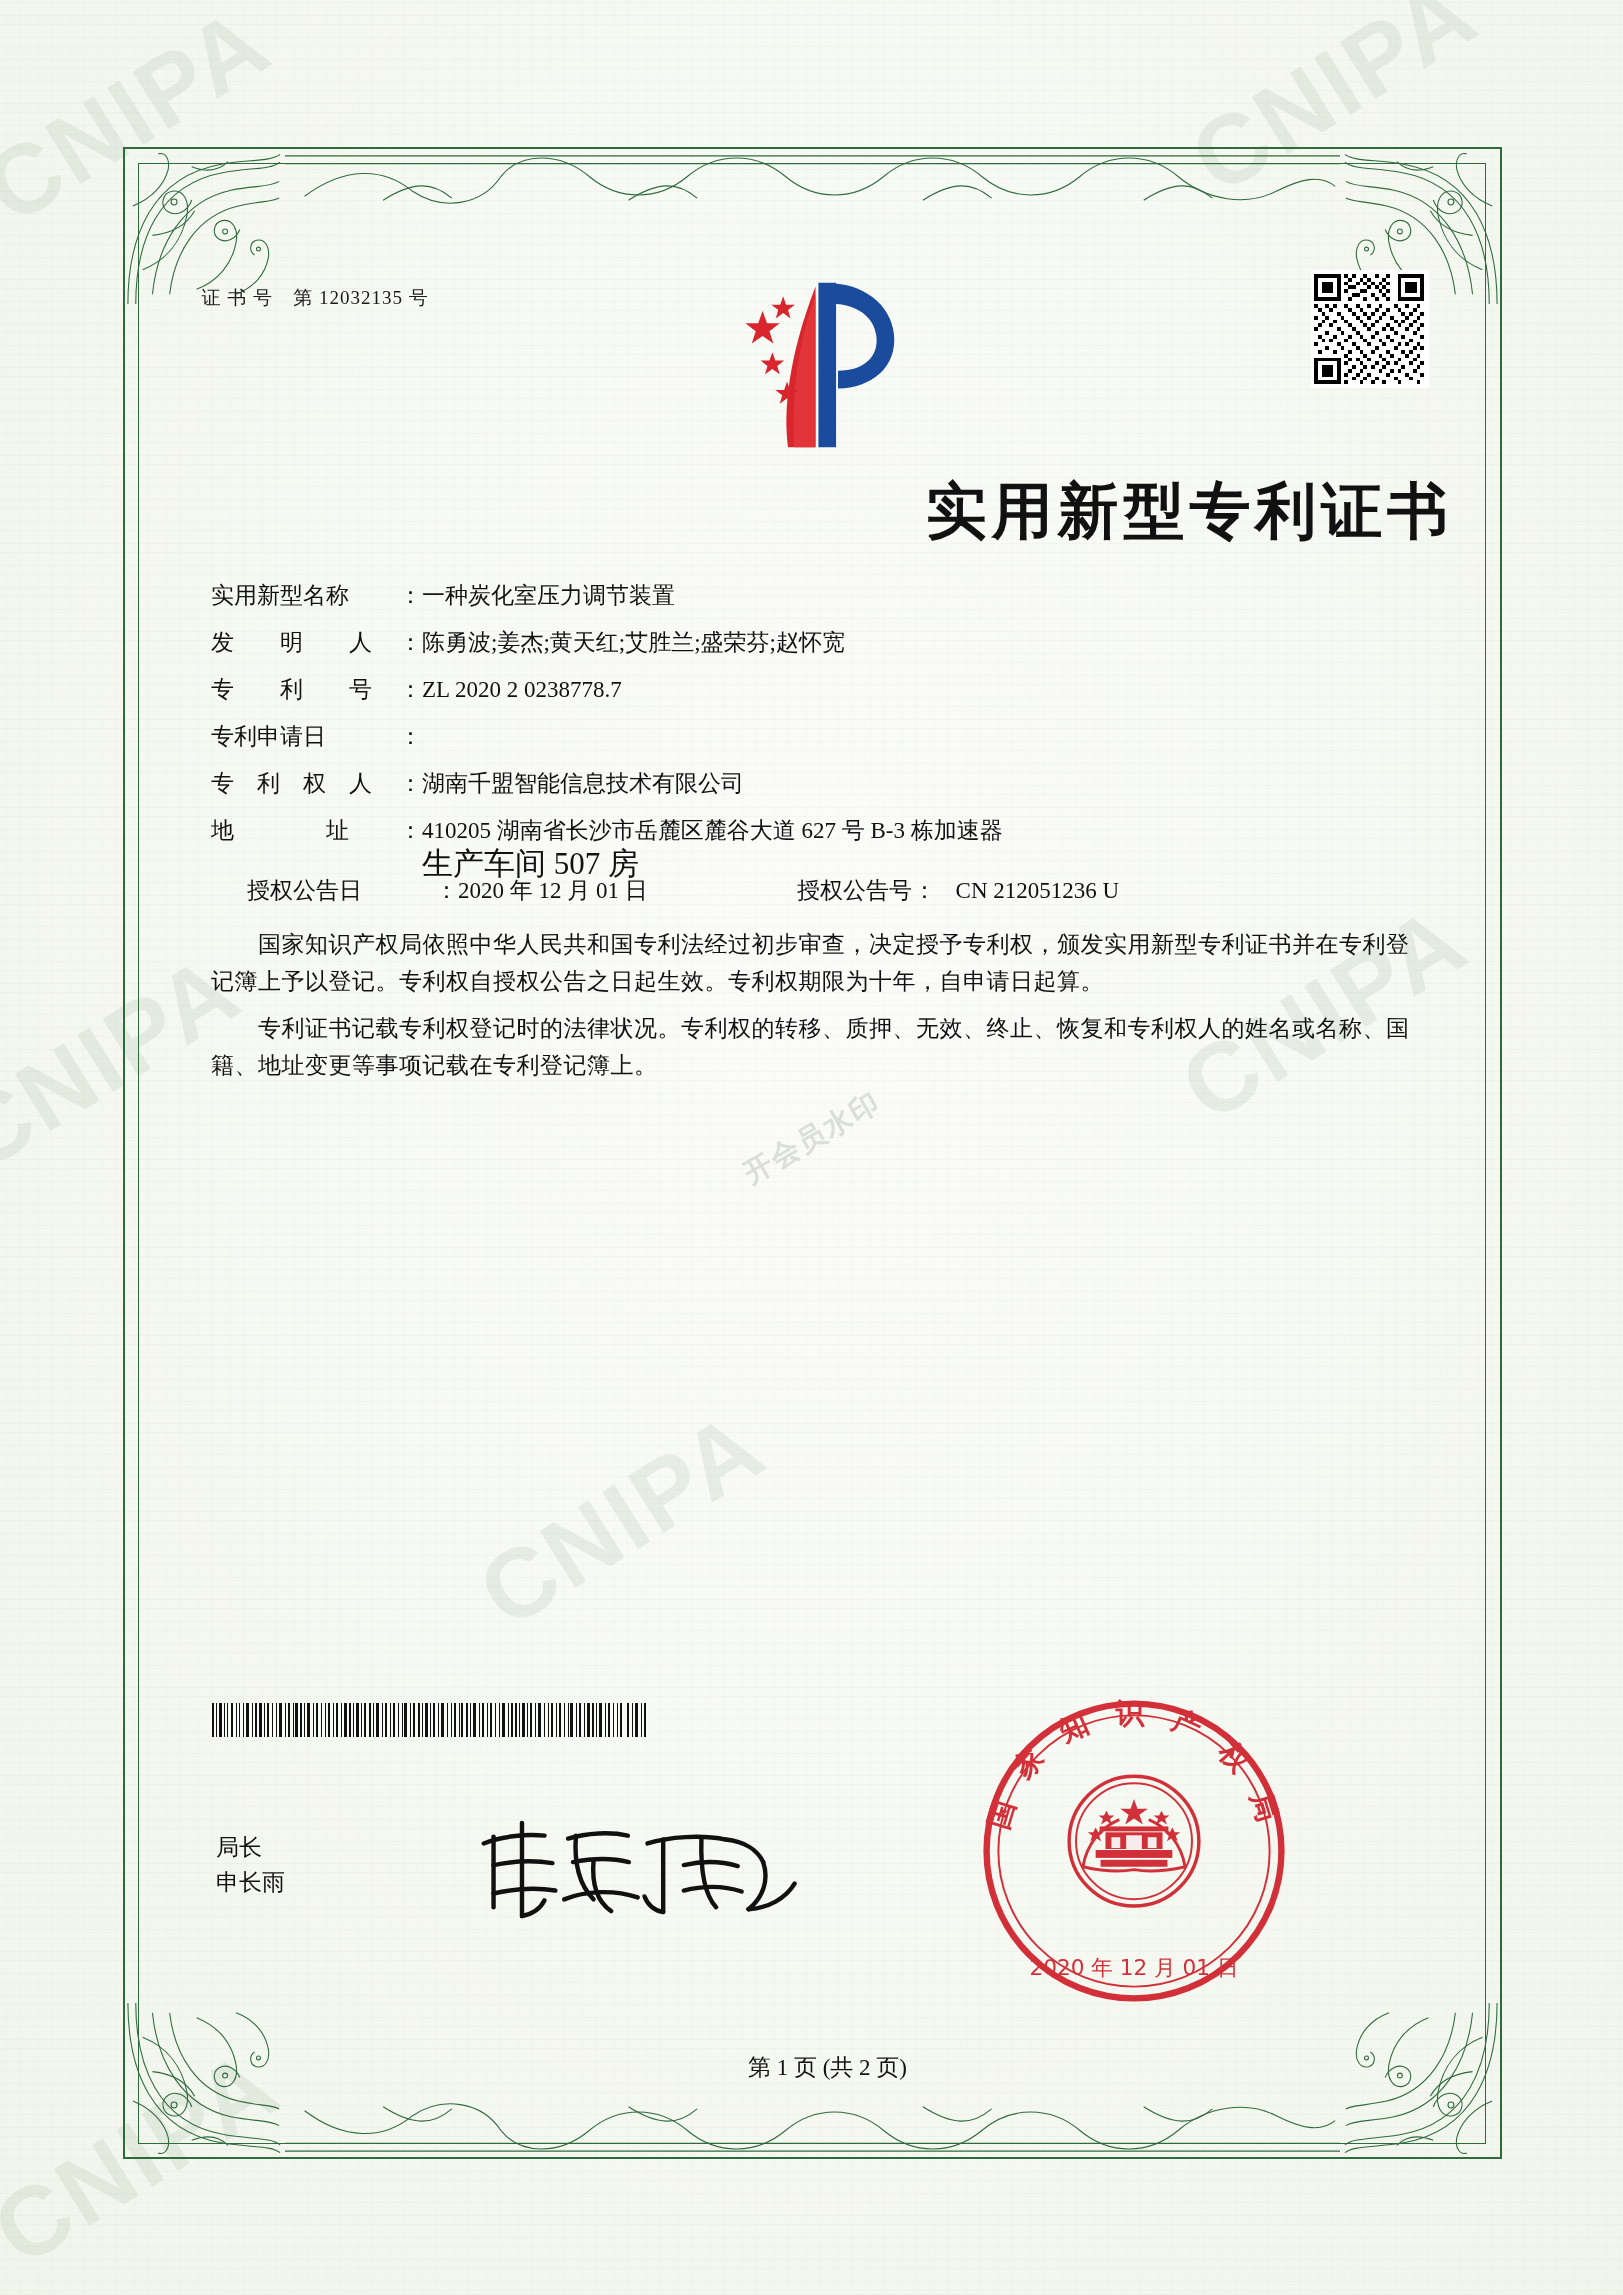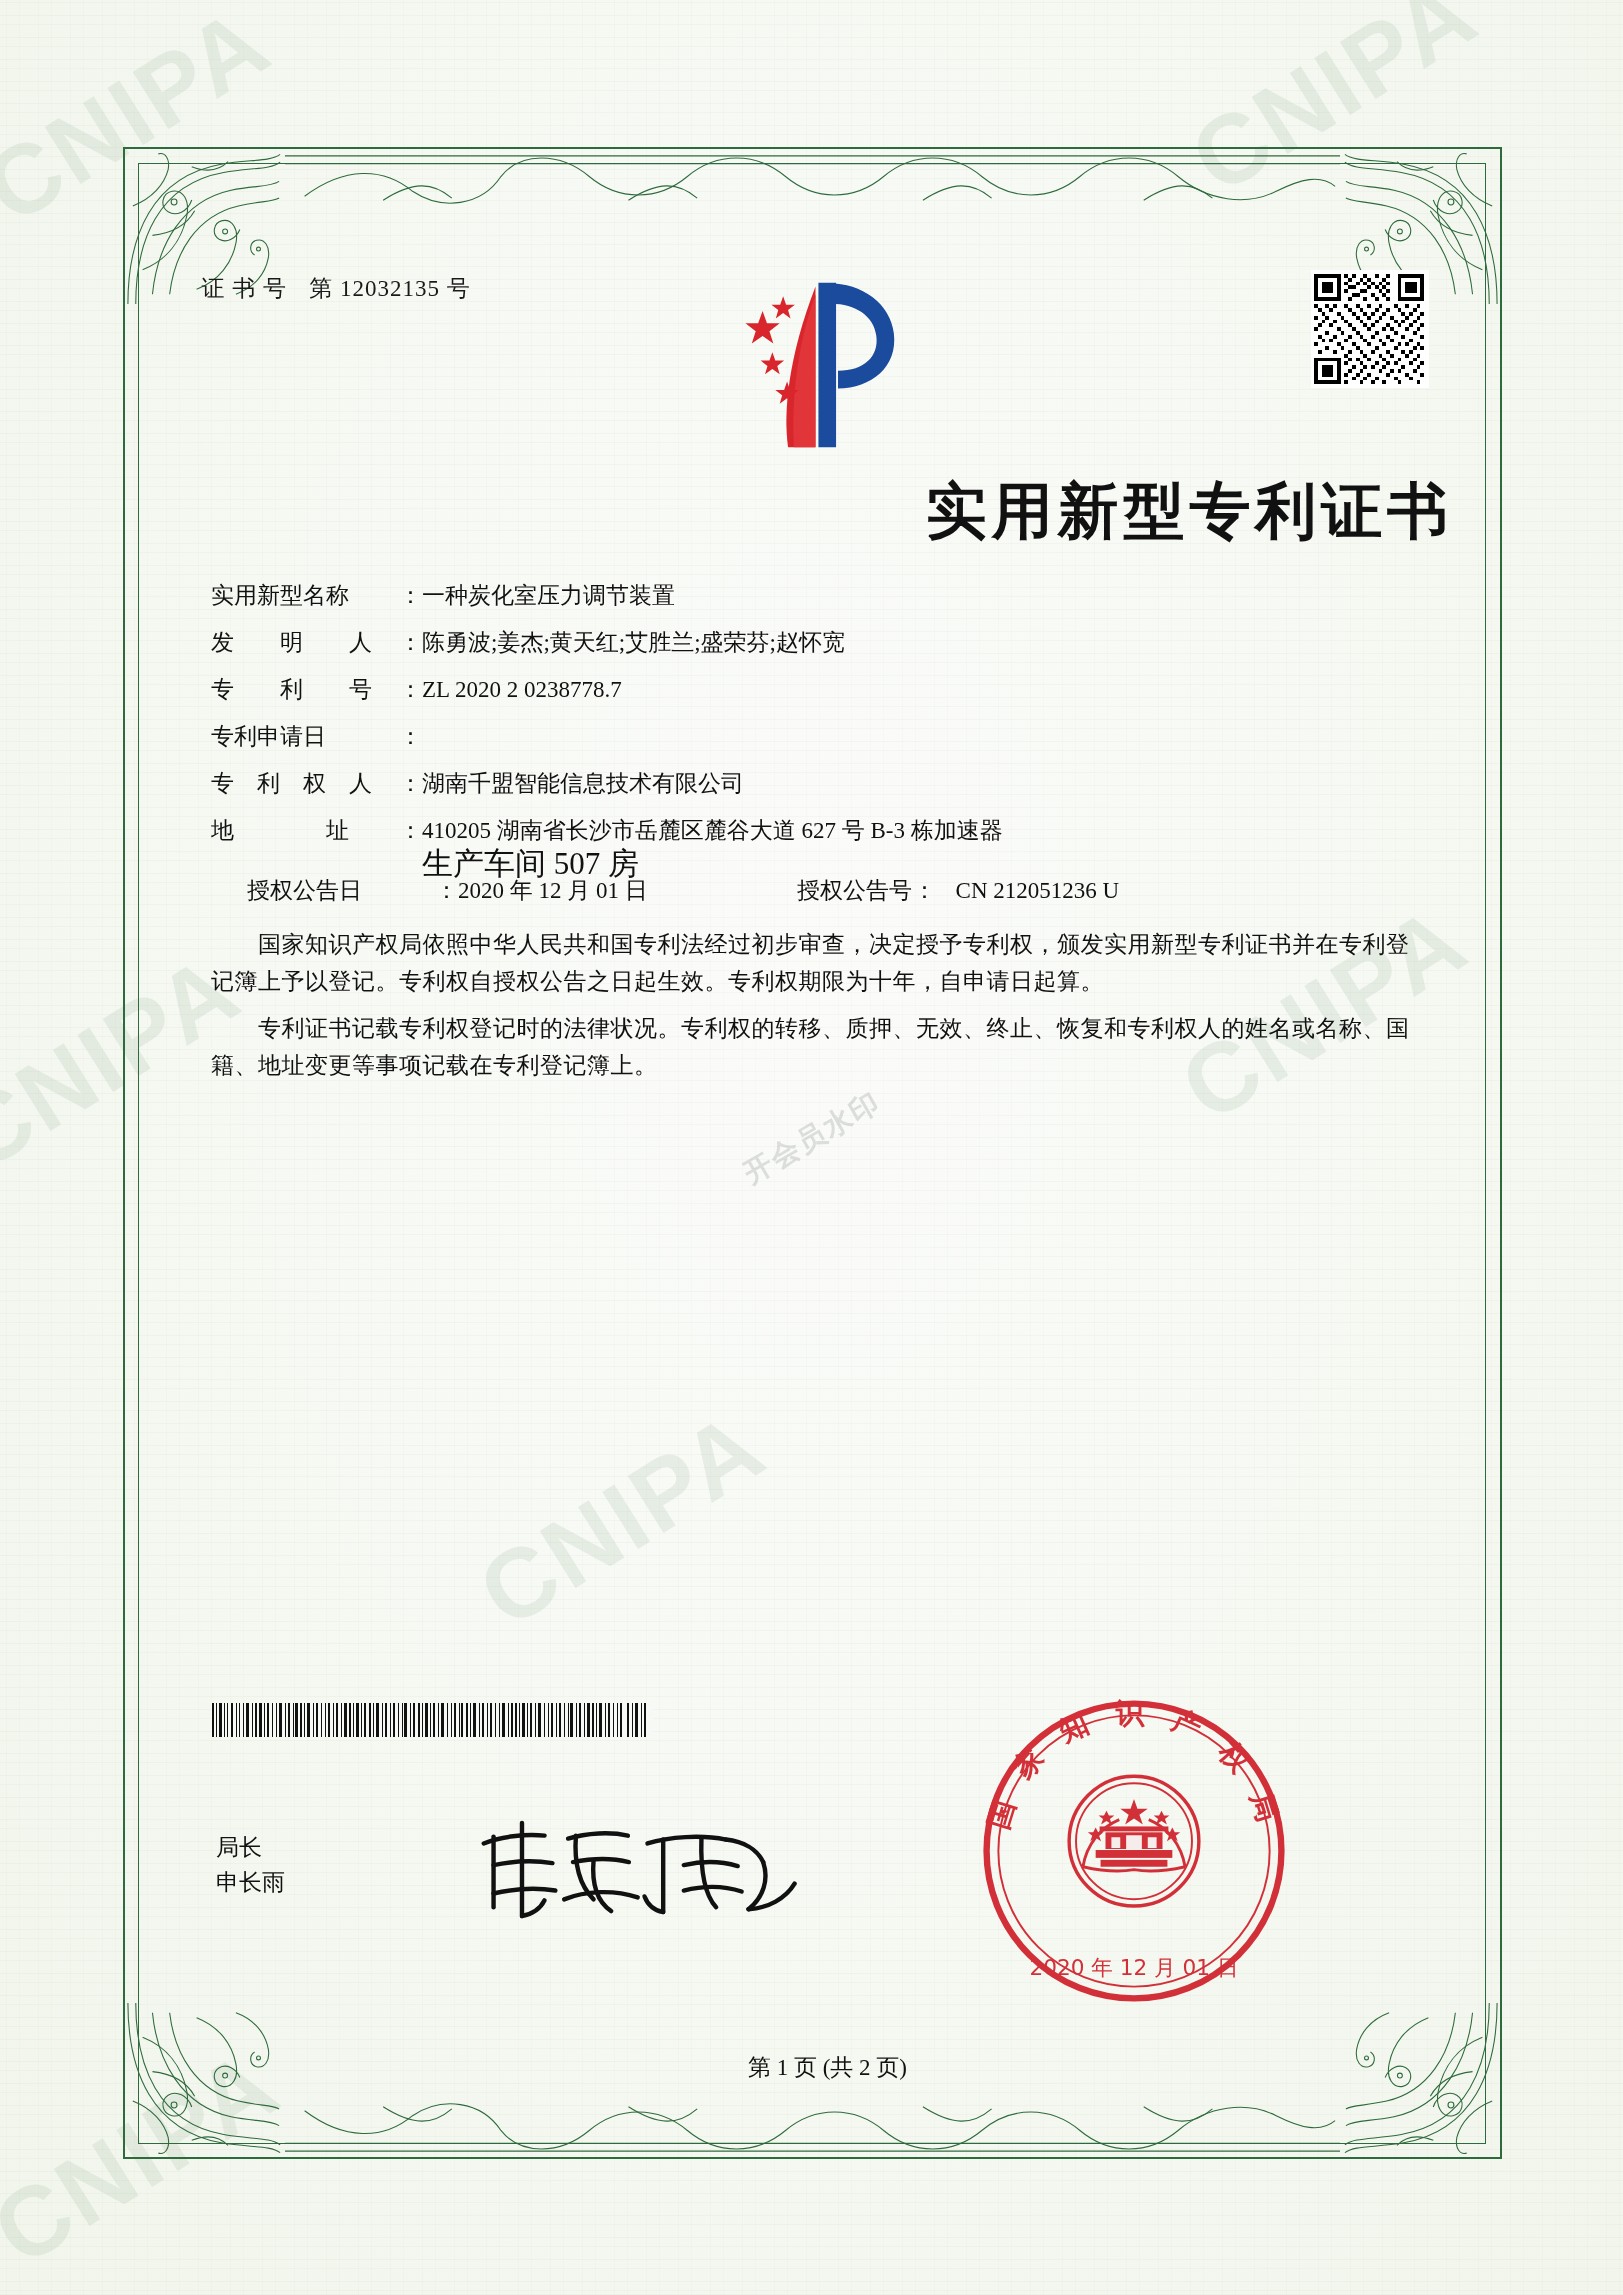--- a/index.html
+++ b/index.html
@@ -109,22 +109,22 @@
   .content {
     position: absolute;
     left: 177px;
     top: 211px;
     width: 1276px;
   }
 
   .cert-no {
     position: absolute;
     left: 24.5px;
-    top: 62px;
-    font-size: 23px;
+    top: 74px;
+    font-size: 19px;
     color: #1a1a1a;
     letter-spacing: 1px;
     white-space: nowrap;
   }
 
   .qr {
     position: absolute;
     right: 24.5px;
     top: 59px;
     width: 118px;

